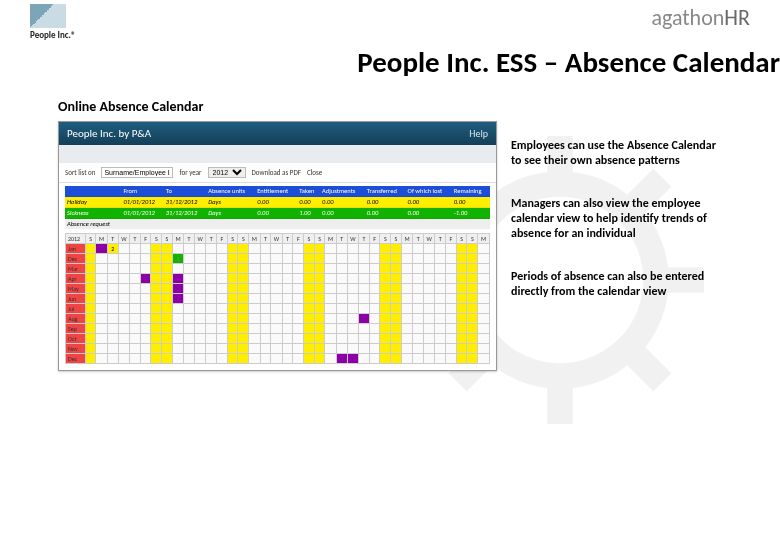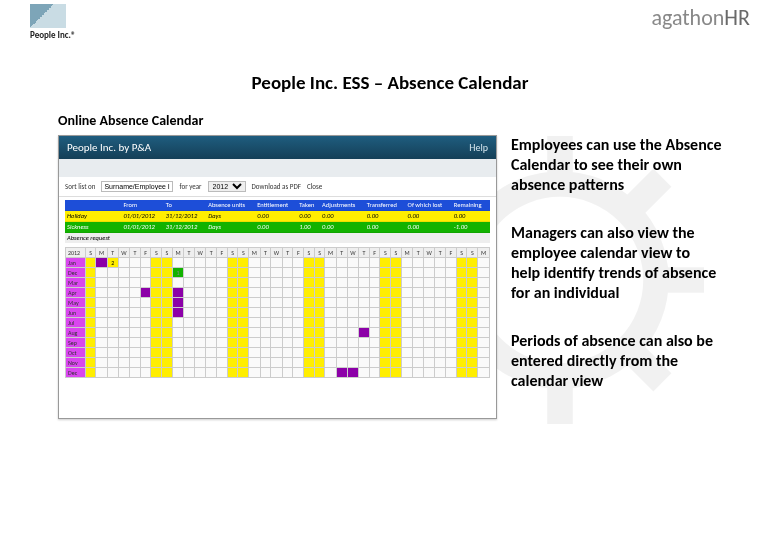--- a/index.html
+++ b/index.html
@@ -4,21 +4,21 @@
 <style>
 * { box-sizing: border-box; margin: 0; padding: 0; }
 body { font-family: Calibri, Arial, sans-serif; background: #fff; color:#000; width:780px; height:540px; position:relative; overflow:hidden; }
 
 .header { display:flex; justify-content:space-between; align-items:flex-start; padding:4px 30px 0; }
 .logo-left { font-size:9px; font-weight:bold; color:#222; line-height:1;}
 .logo-left .logo-box { width:36px; height:24px; background:linear-gradient(135deg,#7da5b8 40%, #c9dce4 40%); margin-bottom:2px;}
 .logo-right { font-size:22px; color:#888; font-weight:300;}
 .logo-right .hr { color:#6a6a6a; font-weight:400;}
 
-h1.title { text-align:center; font-size:19px; font-weight:bold; margin:32px 0 18px; }
+h1.title { text-align:right; font-size:29px; font-weight:bold; margin:5px 0 18px; }
 .section-label { font-size:14px; font-weight:bold; margin:0 58px 6px; }
 
 .content-row { display:flex; margin:0 58px; gap:14px; }
 .shot { width:439px; border:1px solid #999; background:#fff; box-shadow:0 1px 2px rgba(0,0,0,.2); }
 .shot-header { background:linear-gradient(#1f5d7f,#143f57); color:#fff; font-size:11px; padding:5px 8px; display:flex; justify-content:space-between; align-items:center;}
 .shot-header .help { font-size:10px; color:#d6e7ef;}
 .shot-bar { background:#e8ecef; height:18px;}
 .shot-controls { font-size:7px; color:#333; padding:4px 6px; display:flex; gap:6px; align-items:center; border-bottom:1px solid #ddd;}
 .shot-controls input[type=text]{ width:72px; font-size:7px; border:1px solid #bbb; padding:0 2px; height:11px;}
 .shot-controls select{ font-size:7px; height:11px; border:1px solid #bbb;}
@@ -28,26 +28,26 @@
 .summary-table tr.holiday td { background:#ffee00;}
 .summary-table tr.sick td { background:#12b200; color:#fff;}
 .summary-table tr.req td { background:#eee;}
 .summary-table td { padding:1px 2px; border-top:1px solid rgba(0,0,0,.07);font-style:italic;}
 
 .cal { width:calc(100% - 12px); margin:0 6px 6px; font-size:6px; border-collapse:collapse;}
 .cal td { border:1px solid #ccc; width:14px; height:10px; text-align:center; color:#888; background:#fafafa; position:relative;}
 .cal td.we { background:#ffee00;}
 .cal td.hl { background:#8c00a8;}
 .cal td.sk { background:#12b200;}
-.cal td.mn { background:#d946ef; font-size:6px; color:#333; text-align:left; padding-left:2px; width:22px;}
+.cal td.mn { background:#ef4444; font-size:6px; color:#333; text-align:left; padding-left:2px; width:22px;}
 .cal td.hd { background:#efefef; color:#333;}
 .cal td.day2 { background:#ffee00;}
 .cal td.day2.num::after{content:"2"; color:#000; position:absolute; inset:0; line-height:10px;}
 
-.desc { flex:1; font-size:16px; line-height:1.25; }
+.desc { flex:1; font-size:12px; line-height:1.25;margin-top:17px; }
 .desc p { margin-bottom:28px; font-weight:bold;}
 
 .gear-bg { position:absolute; right:60px; top:120px; opacity:.05; z-index:-1; pointer-events:none;}
 .gear-bg svg{width:320px;height:320px;}
 </style>
 </head>
 <body>
 
 <div class="gear-bg">
 <svg viewBox="0 0 100 100">

